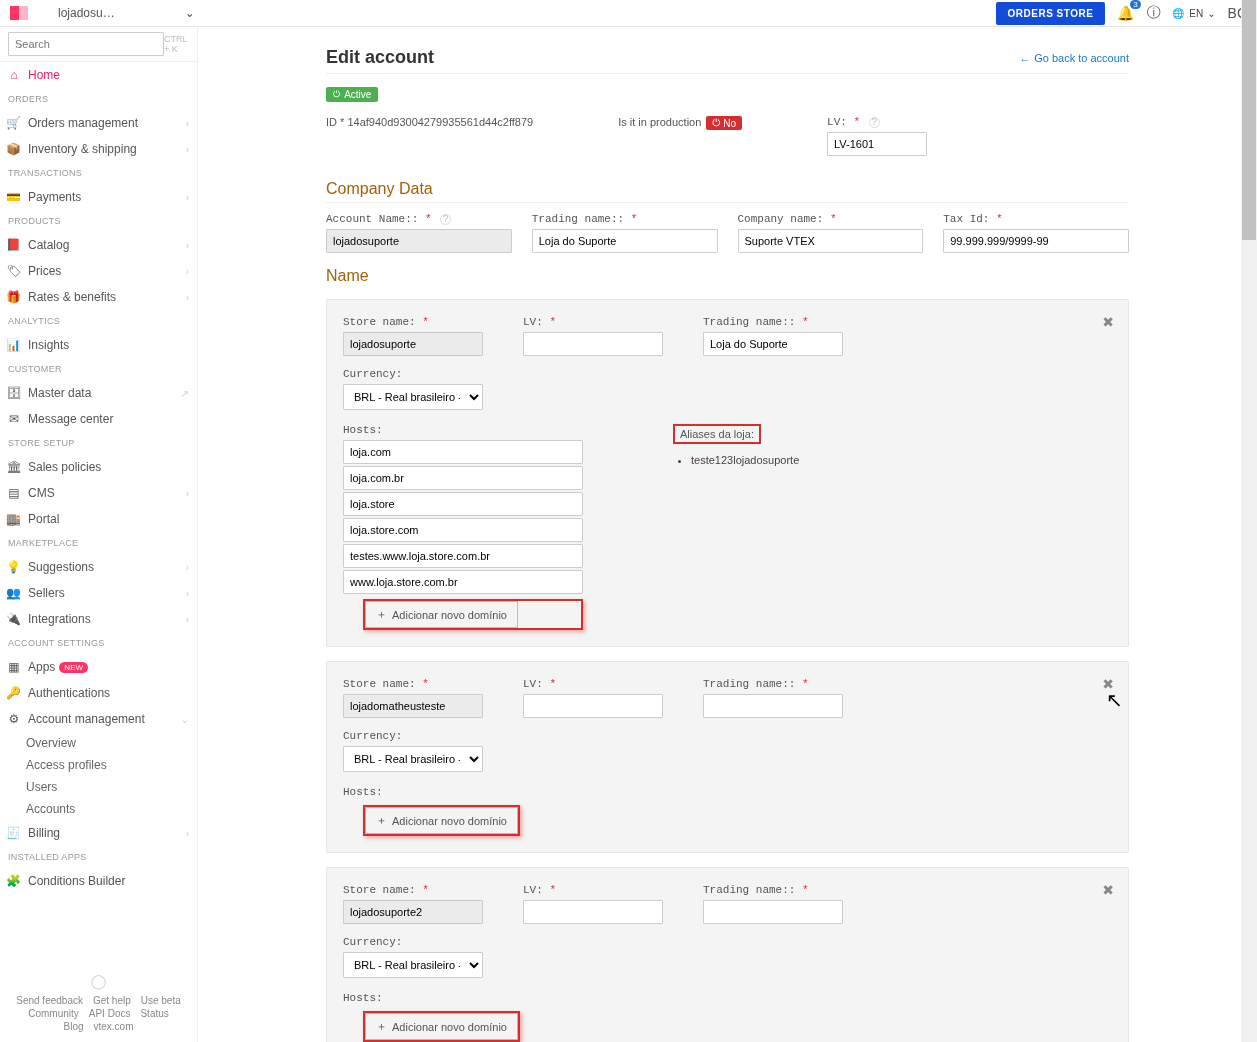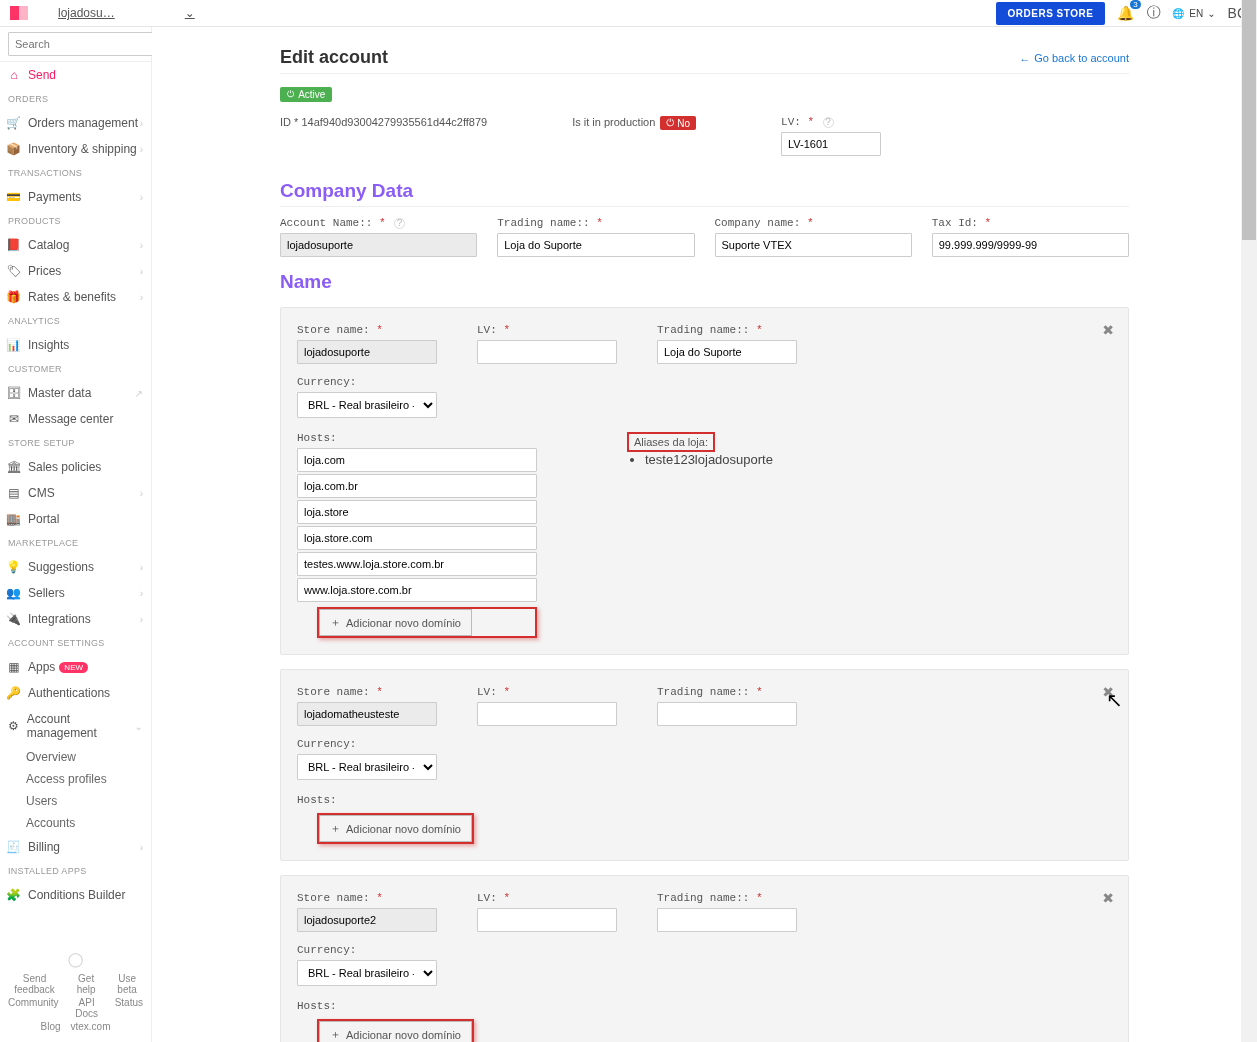--- a/index.html
+++ b/index.html
@@ -1,29 +1,29 @@
 <!DOCTYPE html>
 <html><head>
 <meta charset="utf-8">
 <style>
 * { box-sizing: border-box; margin: 0; padding: 0; }
 body { font-family: -apple-system, BlinkMacSystemFont, "Segoe UI", Arial, sans-serif; font-size: 12px; color: #3f3f40; background: #f7f7f7; }
 .app { display: flex; flex-direction: column; height: 1042px; width: 1257px; position: relative; }
 .topbar { height: 27px; background: #fff; border-bottom: 1px solid #e5e5e5; display: flex; align-items: center; padding: 0 10px; }
 .logo { width: 18px; height: 14px; background: linear-gradient(90deg,#ff3366 50%,#ffb3c6 50%); margin-right: 20px; }
-.store-switch { display: flex; align-items: center; font-size: 12px; color: #555; margin-left: 10px; text-decoration: underline; }
+.store-switch { display: flex; align-items: center; font-size: 12px; color: #555; margin-left: 10px; }
 .store-switch .caret { margin-left: 70px; }
 .topbar .spacer { flex: 1; }
 .visit-btn { background: #134cd8; color: #fff; font-size: 10px; font-weight: bold; padding: 6px 12px; border: none; border-radius: 2px; margin-right: 12px; letter-spacing: 0.5px; }
 .top-icons { display: flex; align-items: center; gap: 12px; color: #555; font-size: 14px; }
 .bell { position: relative; }
 .badge-dot { position: absolute; top: -5px; right: -6px; background: #1976d2; color: #fff; font-size: 8px; border-radius: 6px; padding: 0 3px; }
 .lang { font-size: 10px; color: #444; display: flex; align-items: center; gap: 4px;}
 .body-row { display: flex; flex: 1; overflow: hidden; }
-.sidebar { width: 152px; background: #fff; border-right: 1px solid #eee; display: flex; flex-direction: column; font-size: 12px; }
+.sidebar { width: 198px; background: #fff; border-right: 1px solid #eee; display: flex; flex-direction: column; font-size: 12px; }
 .search { border-bottom: 1px solid #eee; padding: 5px 8px; display: flex; align-items: center; color: #aaa; }
 .search input { border: none; outline: none; font-size: 12px; flex: 1; }
 .search .kbd { font-size: 9px; color: #bbb; }
 .nav { overflow-y: auto; flex: 1; }
 .nav-section { padding: 6px 8px; color: #999; font-size: 9px; text-transform: uppercase; letter-spacing: 0.3px; }
 .nav-item { display: flex; align-items: center; padding: 6px 8px 6px 6px; color: #555; cursor: pointer; }
 .nav-item.active { color: #f71963; }
 .nav-item .ico { width: 16px; display: inline-flex; justify-content: center; margin-right: 6px; font-size: 12px; }
 .nav-item .chev { margin-left: auto; color: #ccc; font-size: 10px; }
 .nav-item .ext { margin-left: auto; color: #ccc; font-size: 10px; }
@@ -38,39 +38,39 @@
 .back-link { margin-left: auto; color: #1976d2; font-size: 11px; display: flex; align-items: center; gap: 4px; }
 .status-pill { background: #4caf50; color: #fff; font-size: 10px; padding: 2px 7px; border-radius: 2px; display: inline-flex; align-items: center; gap: 4px;}
 .power { font-size: 9px; }
 .row-top { display: flex; gap: 85px; align-items: flex-start; margin: 14px 0 24px 0; font-size: 11px; color: #555;}
 .no-pill { background: #d32f2f; color: #fff; font-size: 10px; padding: 1px 6px; border-radius: 2px; display: inline-flex; align-items: center; gap: 3px; margin-left: 5px;}
 .fld-lbl { font-size: 11px; color: #555; margin-bottom: 4px; display: block; font-family: Liberation Mono, monospace; }
 .req { color: #d32f2f; }
 .help { color: #bbb; font-size: 10px; border: 1px solid #ddd; border-radius: 50%; width: 11px; height: 11px; display: inline-flex; align-items: center; justify-content: center; margin-left: 2px;}
 input[type=text], select { border: 1px solid #ccc; padding: 5px 6px; font-size: 11px; border-radius: 1px; background: #fff; }
 input[readonly] { background: #ebebeb; }
-h2 { font-size: 19px; font-weight: 700; color: #8b5cf6; margin: 14px 0 10px 0; border-bottom: 1px solid #eee; padding-bottom: 4px;}
+h2 { font-size: 16px; font-weight: 400; color: #a16207; margin: 14px 0 10px 0; border-bottom: 1px solid #eee; padding-bottom: 4px;}
 h2.noborder { border-bottom: none; }
 .company-row { display: flex; gap: 20px; }
 .company-row > div { flex: 1; display: flex; flex-direction: column; }
 .company-row input { width: 100%; }
 .store-card { background: #f4f4f4; border: 1px solid #e5e5e5; border-radius: 2px; padding: 16px; margin-bottom: 14px; position: relative; }
 .store-row { display: flex; gap: 40px; margin-bottom: 12px;}
 .store-row > div { display: flex; flex-direction: column; }
 .store-row input { width: 140px; }
 .close-store { position: absolute; top: 14px; right: 14px; color: #888; font-size: 14px; cursor: pointer; }
 select { width: 140px; }
 .hosts-col { margin-top: 14px; display: flex; gap: 90px;}
 .hosts-list { display: flex; flex-direction: column; gap: 2px; }
 .hosts-list input { width: 240px; }
 .add-domain-wrap { margin-left: 20px; margin-top: 3px; display: inline-block; }
 .add-domain { background: #f4f4f4; border: 1px solid #bbb; padding: 5px 10px; font-size: 11px; color: #555; cursor: pointer; display: inline-flex; align-items: center; gap: 5px;}
 .hl-red { border: 2px solid #d32f2f; box-shadow: 2px 2px 4px rgba(211,47,47,0.4); display: inline-block; }
 .hl-red-label { border: 2px solid #d32f2f; padding: 2px 5px; display: inline-block; font-size: 11px; color: #555;}
-.alias-list { padding-left: 18px; font-size: 13px; color: #444;}
+.alias-list { margin-top: 10px; padding-left: 18px; font-size: 11px; color: #444;}
 .alias-list li { list-style: disc; margin-bottom: 2px; }
 .cursor { position: absolute; left: 1106px; top: 688px; font-size: 20px; color: #000; pointer-events: none;}
 .scrollbar-fake { position: absolute; right: 0; top: 0; width: 16px; height: 100%; background: #f1f1f1; }
 .scrollbar-thumb { position: absolute; right: 1px; top: 0; width: 14px; height: 240px; background: #c1c1c1; }
 </style>
 </head>
 <body>
 
 <div class="app">
   <div class="topbar">
@@ -91,21 +91,21 @@
 
   <div class="body-row">
     <div class="sidebar">
       <div class="search">
         <input type="text" placeholder="Search" style="">
         <span class="kbd">CTRL + K</span>
       </div>
       <div class="nav">
         <div class="nav-item active">
             <span class="ico">⌂</span>
-            <span>Send</span>
+            <span>Home</span>
           </div>
 
         <div class="nav-section">ORDERS</div>
         <div class="nav-item">
             <span class="ico">🛒</span>
             <span>Orders management</span>
             <span class="chev">›</span>
           </div>
         <div class="nav-item">
             <span class="ico">📦</span>

